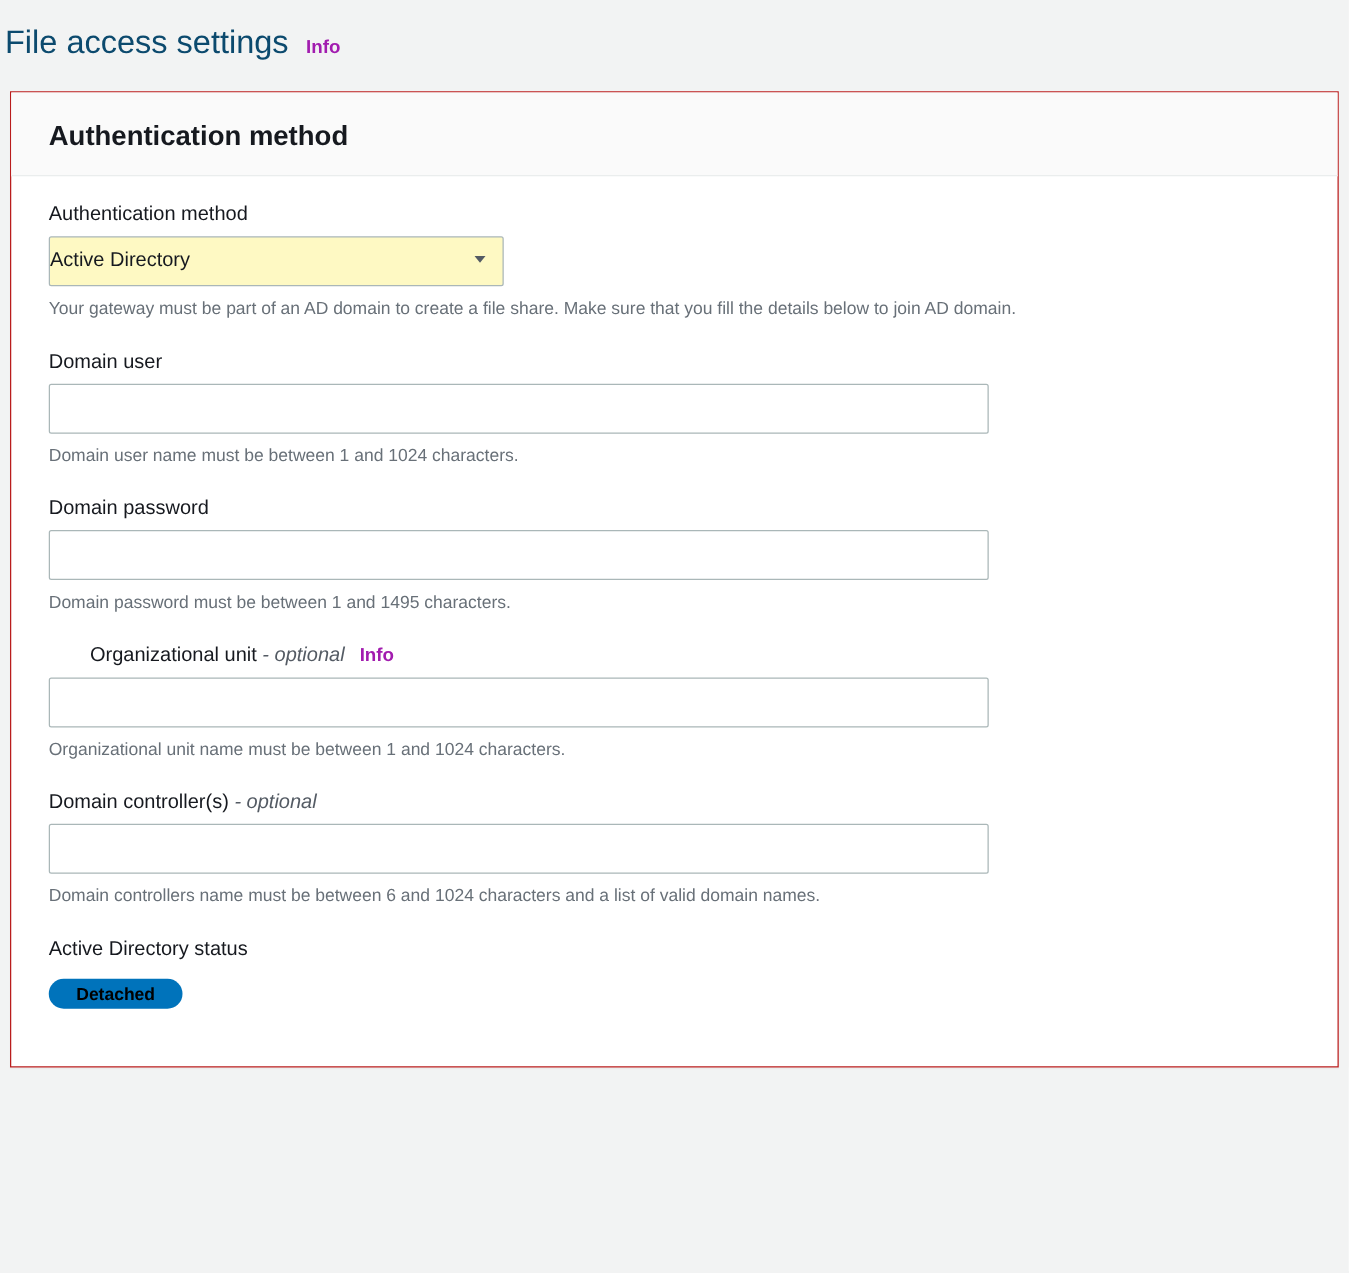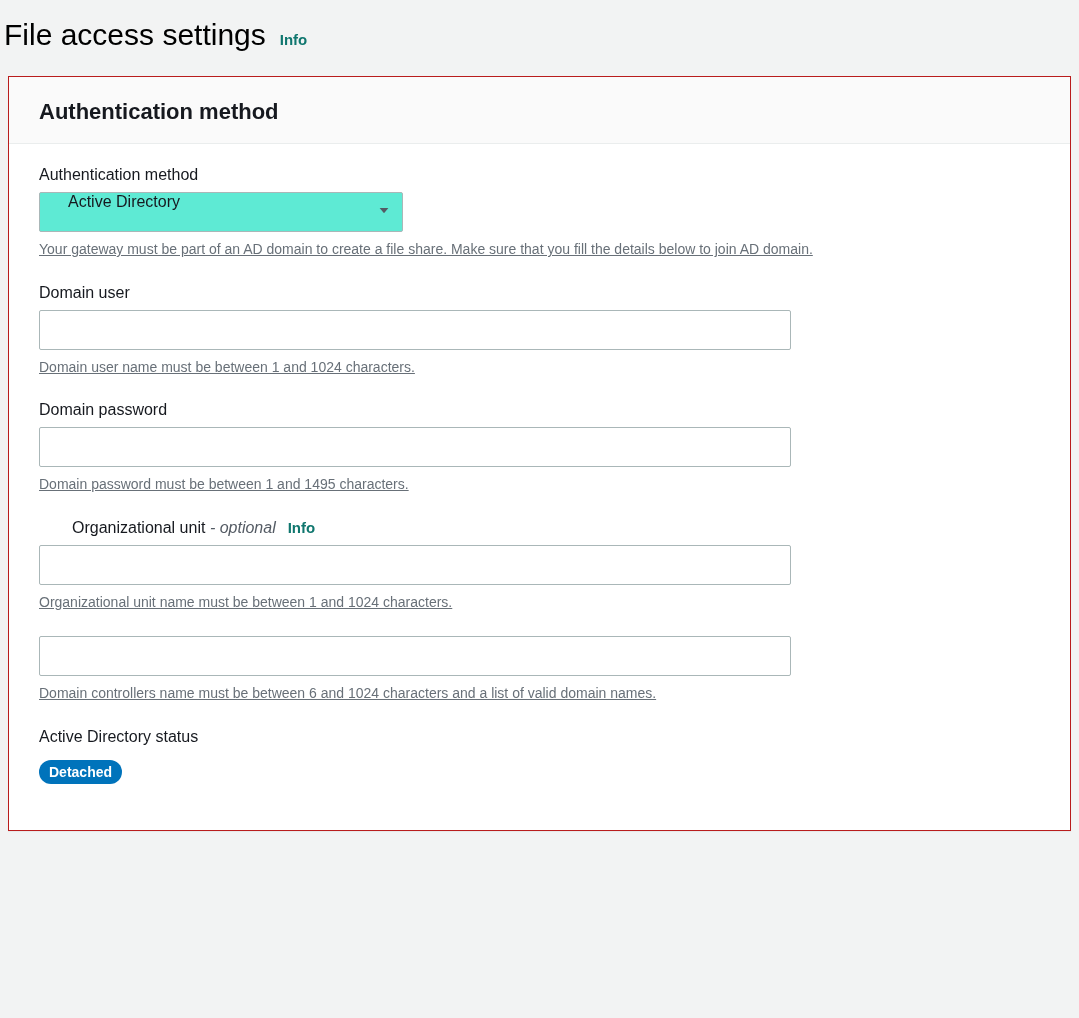--- a/index.html
+++ b/index.html
@@ -18,26 +18,26 @@
       background: #f2f3f3;
       padding: 0;
     }
     .page-header {
       display: flex;
       align-items: baseline;
       padding: 18px 4px 24px 4px;
       gap: 14px;
     }
     .page-title {
-      font-size: 30px;
+      font-size: 26px;
       font-weight: 400;
-      color: #000000;
+      color: #0c4a6e;
     }
     .info-link {
-      color: #0f766e;
+      color: #a21caf;
       font-size: 15px;
       font-weight: 700;
       cursor: pointer;
     }
     .panel {
       background: #fff;
       border: 1px solid #b91c1c;
       margin: 0 8px 10px 8px;
       box-shadow: 0 1px 1px rgba(0,0,0,0.04);
     }
@@ -79,27 +79,28 @@
     }
     .select-wrapper {
       position: relative;
       width: 364px;
     }
     .select-control {
       width: 100%;
       height: 40px;
       border: 1px solid #aab7b8;
       border-radius: 2px;
-      background: #5eead4;
-      padding: 0 36px 0 28px;
+      background: #fef9c3;
+      padding: 0 36px 0 0;
       font-size: 16px;
       color: #16191f;
       text-align: left;
       cursor: pointer;
       display: flex;
+      align-items: center;
     }
     .select-caret {
       position: absolute;
       right: 12px;
       top: 50%;
       transform: translateY(-50%);
       pointer-events: none;
     }
     .select-caret svg {
       width: 14px;
@@ -119,30 +120,29 @@
     .text-input.focused {
       border: 1px solid #00a1c9;
       outline: none;
       box-shadow: 0 0 0 1px rgba(0,115,187,0.12);
     }
     .help-text {
       font-size: 14px;
       color: #687078;
       margin-top: 8px;
       line-height: 1.4;
-      text-decoration: underline;
     }
     .status-badge {
       display: inline-block;
       background: #0073bb;
-      color: #ffffff;
+      color: #000000;
       font-size: 14px;
       font-weight: 600;
       border-radius: 14px;
-      padding: 4px 10px;
+      padding: 4px 22px;
       margin-top: 6px;
     }
   </style>
 </head>
 <body>
 
 <div class="page-wrapper">
   <div class="page-header">
     <h1 class="page-title">File access settings</h1>
     <span class="info-link">Info</span>
@@ -194,20 +194,26 @@
           </span>
           <span class="info-link">Info</span>
         </div>
         <div>
           <input type="text" class="text-input" value="" style="">
         </div>
         <div class="help-text">Organizational unit name must be between 1 and 1024 characters.</div>
       </div>
 
       <div class="form-field">
+        <div class="field-label-row">
+          <span class="field-label" style="margin-bottom:0;">
+            <span>Domain controller(s)</span>
+            <span class="optional">- optional</span>
+          </span>
+        </div>
         <div>
           <input type="text" class="text-input" value="" style="">
         </div>
         <div class="help-text">Domain controllers name must be between 6 and 1024 characters and a list of valid domain names.</div>
       </div>
 
       <div class="form-field">
         <label class="field-label">Active Directory status</label>
         <div>
           <span class="status-badge">Detached</span>

